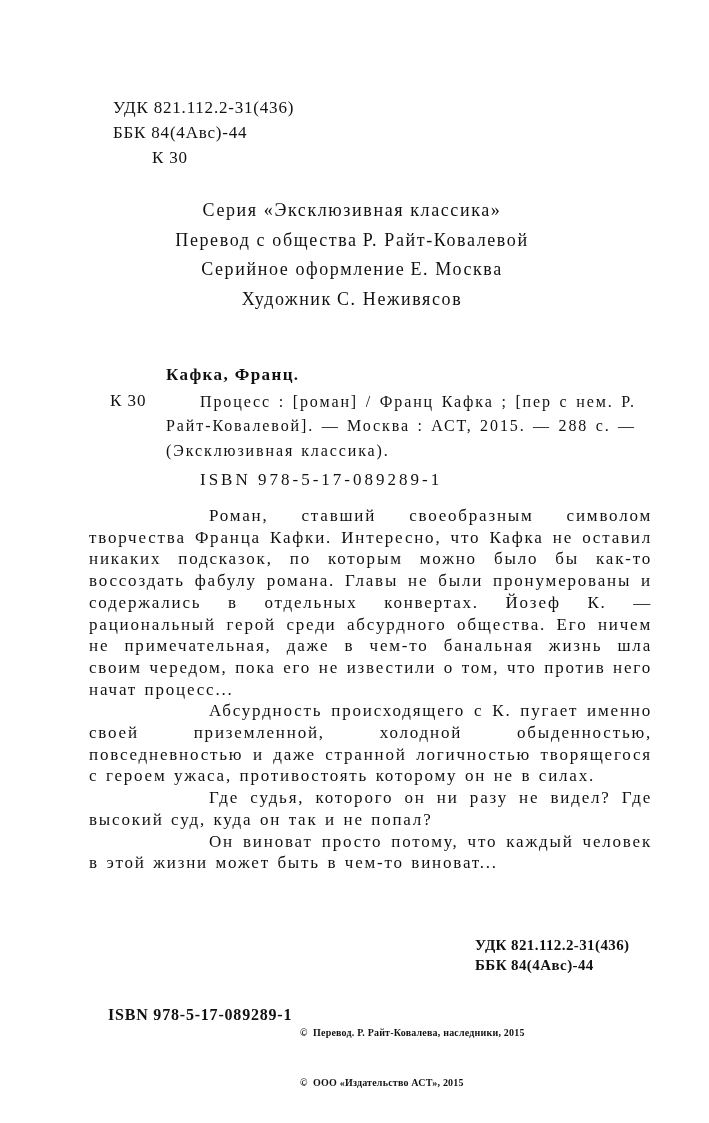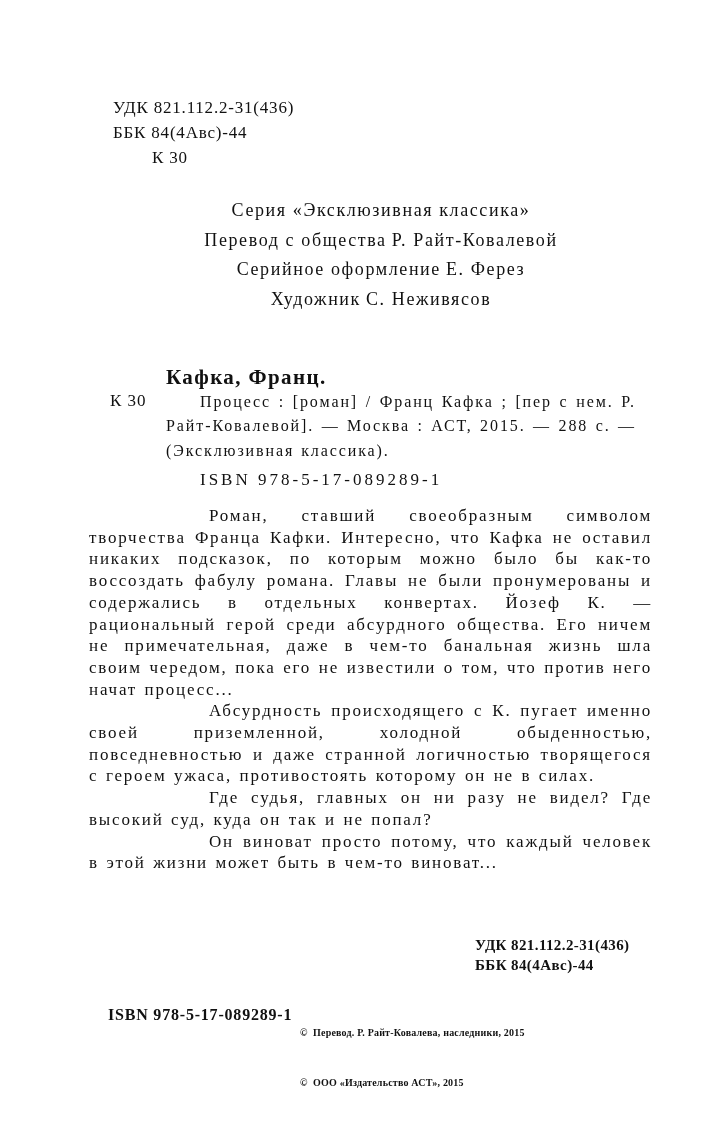--- a/index.html
+++ b/index.html
@@ -21,33 +21,33 @@
   .top-codes {
     left: 113px; top: 95px;
     font-size: 17px; line-height: 25px;
     letter-spacing: 0.8px;
     white-space: nowrap;
   }
   .top-codes .sign { padding-left: 39px; }
 
   
   .series {
-    left: 85px; top: 196px; width: 592px;
+    left: 56px; top: 196px; width: 592px;
     text-align: center;
     font-size: 18px; line-height: 29.6px;
     letter-spacing: 1.6px;
     white-space: nowrap;
   }
   .series .it { }
   .series .lbl { margin-right: 0.28em; }
 
   
   .card-author {
     left: 166px; top: 365px;
-    font-size: 21px; font-weight: bold;
+    font-size: 17px; font-weight: bold;
     letter-spacing: 1.4px; white-space: nowrap;
   }
   .card-sign {
     left: 110px; top: 391px;
     font-size: 17px; letter-spacing: 1px; white-space: nowrap;
   }
   .card-desc {
     left: 166px; top: 390px; width: 470px;
     font-size: 16px; line-height: 24.4px;
     letter-spacing: 1.9px; word-spacing: 1px;
@@ -94,33 +94,33 @@
 
 <div class="abs top-codes">
   <div>УДК 821.112.2-31(436)</div>
   <div>ББК 84(4Авс)-44</div>
   <div class="sign">К 30</div>
 </div>
 
 <div class="abs series">
   <div>Серия «Эксклюзивная классика»</div>
   <div><span class="lbl">Перевод с общества</span><span class="it">Р. Райт-Ковалевой</span></div>
-  <div><span class="lbl">Серийное оформление</span><span class="it">Е. Ферез</span></div>
+  <div><span class="lbl">Серийное оформление</span><span class="it">Е. Москва</span></div>
   <div><span class="lbl">Художник</span><span class="it">С. Неживясов</span></div>
 </div>
 
 <div class="abs card-author">Кафка, Франц.</div>
 <div class="abs card-sign">К 30</div>
 <div class="abs card-desc">Процесс : [роман] / Франц Кафка ; [пер с нем. Р. Райт-Ковалевой]. — Москва : АСТ, 2015. — 288 с. — (Эксклюзивная классика).</div>
 <div class="abs card-isbn">ISBN 978-5-17-089289-1</div>
 
 <div class="abs annotation">
   <p>Роман, ставший своеобразным символом творчества Франца Кафки. Интересно, что Кафка не оставил никаких подсказок, по которым можно было бы как-то воссоздать фабулу романа. Главы не были пронумерованы и содержались в отдельных конвертах. Йозеф К. — рациональный герой среди абсурдного общества. Его ничем не примечательная, даже в чем-то банальная жизнь шла своим чередом, пока его не известили о том, что против него начат процесс...</p>
   <p>Абсурдность происходящего с К. пугает именно своей приземленной, холодной обыденностью, повседневностью и даже странной логичностью творящегося с героем ужаса, противостоять которому он не в силах.</p>
-  <p>Где судья, главных он ни разу не видел? Где высокий суд, куда он так и не попал?</p>
+  <p>Где судья, которого он ни разу не видел? Где высокий суд, куда он так и не попал?</p>
   <p>Он виноват просто потому, что каждый человек в этой жизни может быть в чем-то виноват...</p>
 </div>
 
 <div class="abs bottom-codes">
   <div>УДК 821.112.2-31(436)</div>
   <div>ББК 84(4Авс)-44</div>
 </div>
 
 <div class="abs imprint-isbn">ISBN 978-5-17-089289-1</div>
 <div class="abs copyrights">

